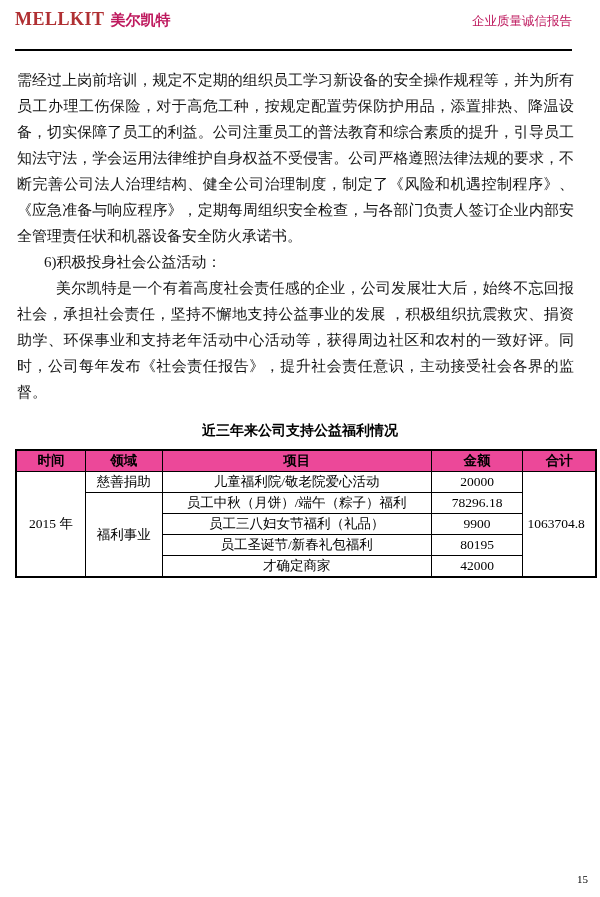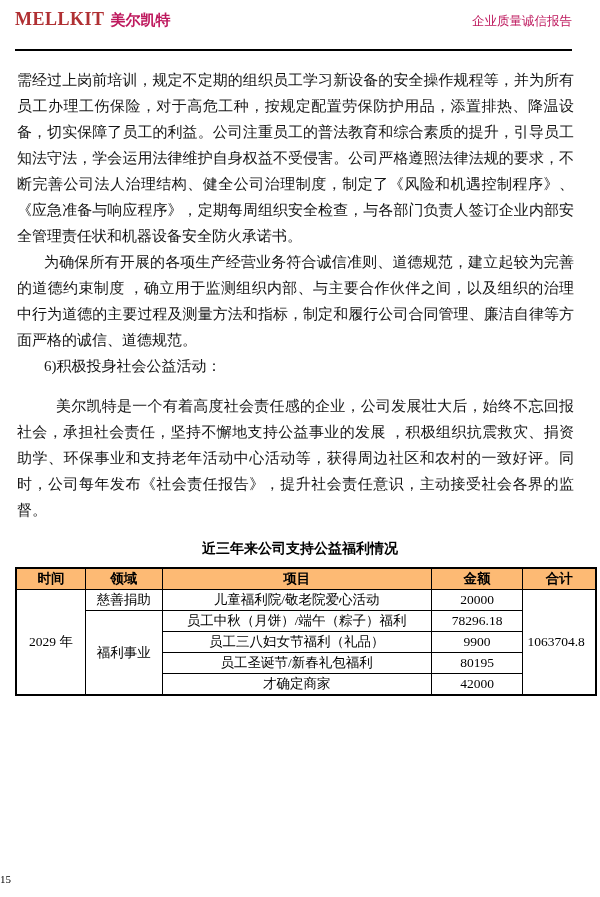--- a/index.html
+++ b/index.html
@@ -23,64 +23,63 @@
   .logo-cn{ font-size:15px; color:#be185d; font-weight:700; }
   .doc-title{ font-size:12.5px; color:#be185d; }
   
   .bodytext{
     margin:16px 26px 0 17px;
     font-size:15px; line-height:26px;
     text-align:justify;
   }
   .bodytext p{ text-indent:1.8em; }
   .bodytext p.no-indent{ text-indent:0; }
-  .bodytext p.big-indent{ text-indent:2.6em;margin-top:14px; }
+  .bodytext p.big-indent{ text-indent:2.6em; }
   
   .tbl-title{
     margin-top:17px;
     text-align:center; font-size:14px; font-weight:700; color:#000;
   }
   table.welfare{
     margin:9px 3px 0 15px; width:582px;
     border-collapse:collapse; table-layout:fixed;
     font-size:13.5px; color:#000;
   }
   table.welfare td,table.welfare th{
     border:1px solid #000; padding:1px 4px; vertical-align:middle;
     overflow:hidden; white-space:nowrap;
   }
   table.welfare{ border:2px solid #000; }
   table.welfare th{
-    background:#fdba74; font-weight:700; text-align:center; height:14px;
+    background:#ec4899; font-weight:700; text-align:center; height:14px;
     border-bottom:1.5px solid #000;
   }
   table.welfare td{ height:19px; text-align:center; }
   table.welfare td.c{ text-align:left; }
   
   .pageno{
-    position:absolute; left:0; bottom:12px; width:580px;
-    text-align:left; font-size:11px; color:#000;
+    position:absolute; left:8px; bottom:12px; width:580px;
+    text-align:right; font-size:11px; color:#000;
   }
 </style>
 </head>
 <body>
 
 <div class="page">
 
   <div class="hdr">
     <div class="hdr-left">
       <span class="logo-en">MELLKIT</span>
       <span class="logo-cn">美尔凯特</span>
     </div>
     <div class="doc-title">企业质量诚信报告</div>
   </div>
 
   <div class="bodytext" id="body-text">
       <p class="no-indent">需经过上岗前培训，规定不定期的组织员工学习新设备的安全操作规程等，并为所有员工办理工伤保险，对于高危工种，按规定配置劳保防护用品，添置排热、降温设备，切实保障了员工的利益。公司注重员工的普法教育和综合素质的提升，引导员工知法守法，学会运用法律维护自身权益不受侵害。公司严格遵照法律法规的要求，不断完善公司法人治理结构、健全公司治理制度，制定了《风险和机遇控制程序》、《应急准备与响应程序》，定期每周组织安全检查，与各部门负责人签订企业内部安全管理责任状和机器设备安全防火承诺书。</p>
-      <p class="">为确保所有开展的各项生产经营业务符合诚信准则、道德规范，建立起较为完善的道德约束制度 ，确立用于监测组织内部、与主要合作伙伴之间，以及组织的治理中行为道德的主要过程及测量方法和指标，制定和履行公司合同管理、廉洁自律等方面严格的诚信、道德规范。</p>
       <p class="">6)积极投身社会公益活动：</p>
       <p class="big-indent">美尔凯特是一个有着高度社会责任感的企业，公司发展壮大后，始终不忘回报社会，承担社会责任，坚持不懈地支持公益事业的发展 ，积极组织抗震救灾、捐资助学、环保事业和支持老年活动中心活动等，获得周边社区和农村的一致好评。同时，公司每年发布《社会责任报告》，提升社会责任意识，主动接受社会各界的监督。</p>
     </div>
 
   <div class="tbl-title">近三年来公司支持公益福利情况</div>
 
   <table class="welfare" id="welfare-table">
     <colgroup id="welfare-cols">
         <col style="width: 12%;">
         <col style="width: 13.2%;">
@@ -92,21 +91,21 @@
         <tr id="welfare-head">
           <th>时间</th>
           <th>领域</th>
           <th>项目</th>
           <th>金额</th>
           <th>合计</th>
         </tr>
       </thead>
     <tbody id="welfare-body">
         <tr>
-          <td rowspan="5">2029 年</td>
+          <td rowspan="5">2015 年</td>
           <td>慈善捐助</td>
           <td>儿童福利院/敬老院爱心活动</td>
           <td>20000</td>
           <td rowspan="5" class="c">1063704.8</td>
         </tr>
         <tr>
           <td rowspan="4">福利事业</td>
           <td>员工中秋（月饼）/端午（粽子）福利</td>
           <td>78296.18</td>
         </tr>

